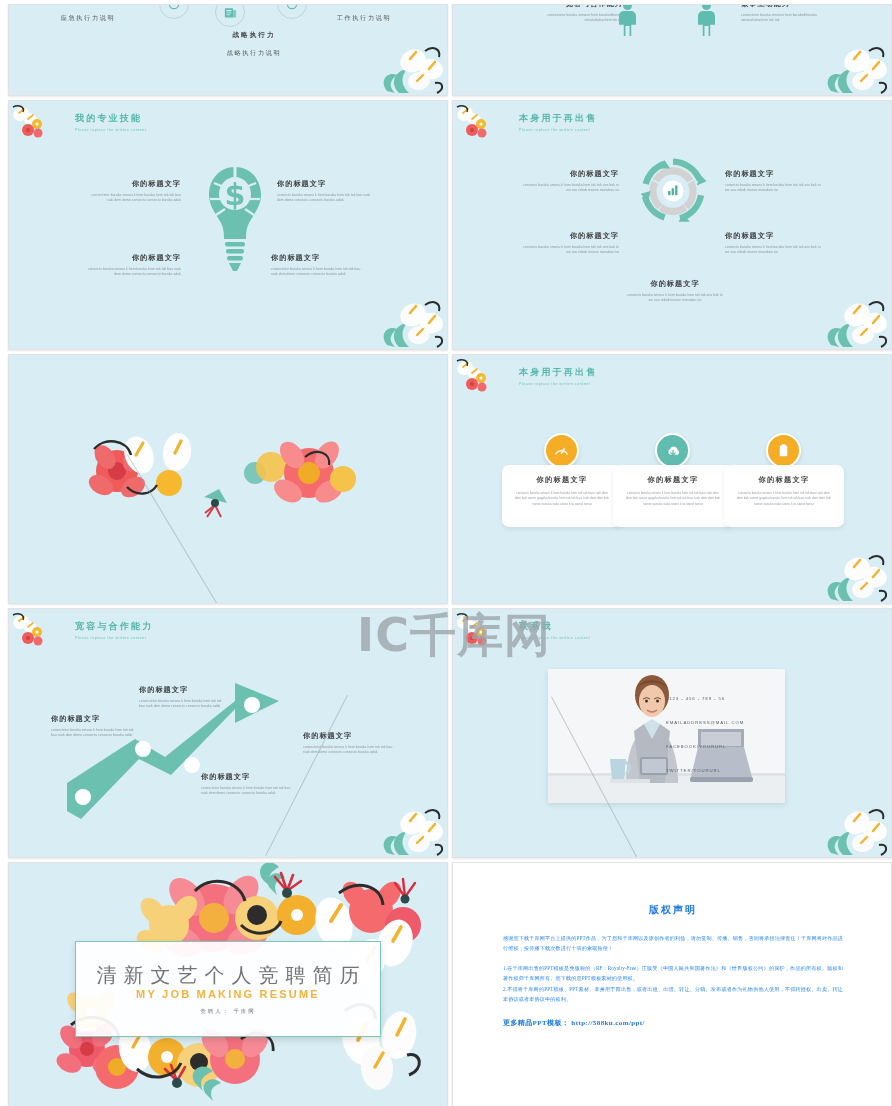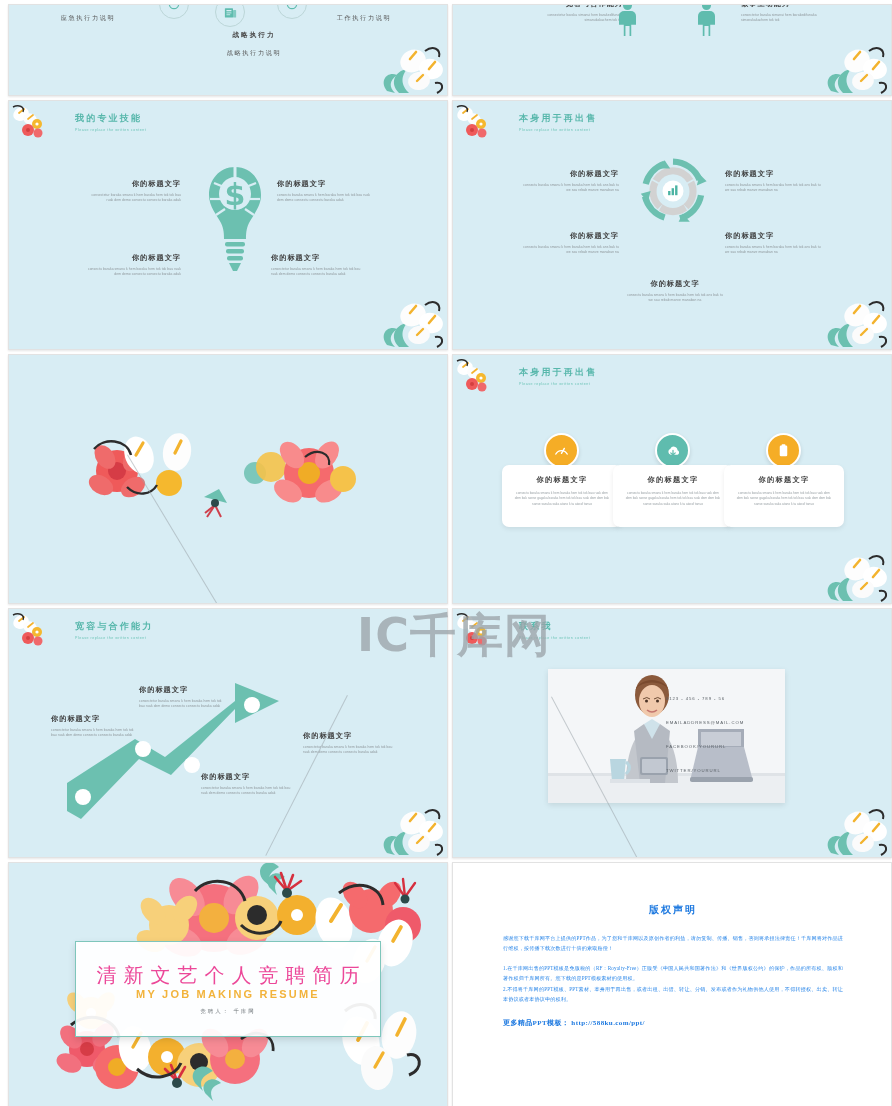--- a/index.html
+++ b/index.html
@@ -119,21 +119,21 @@
 
   
   .cover-frame{
     position:absolute; left:66px; top:78px; width:306px; height:96px;
     background:rgba(255,255,255,.93);
     border:1.5px solid #7ec6bb;
     box-shadow:0 3px 7px rgba(0,0,0,.12);
     display:flex; flex-direction:column; align-items:center; justify-content:center;
   }
   .cover-cn{
-    font-size:20px; color:#ec4899; letter-spacing:7px; font-weight:400;
+    font-size:20px; color:#737373; letter-spacing:7px; font-weight:400;
     text-indent:7px; line-height:1.15;
   }
   .cover-en{
     font-size:11px; color:#f2b33c; letter-spacing:2.2px; font-weight:bold; margin-top:1px;
   }
   .cover-by{ font-size:5.4px; color:#6d7478; letter-spacing:2px; margin-top:8px; }
 
   
   .cw{ position:absolute; left:0; top:0; width:440px; height:254px; padding:40px 50px; }
   .cw h1{ font-size:10px; color:#1f7ae0; text-align:center; font-weight:bold; letter-spacing:2px;

